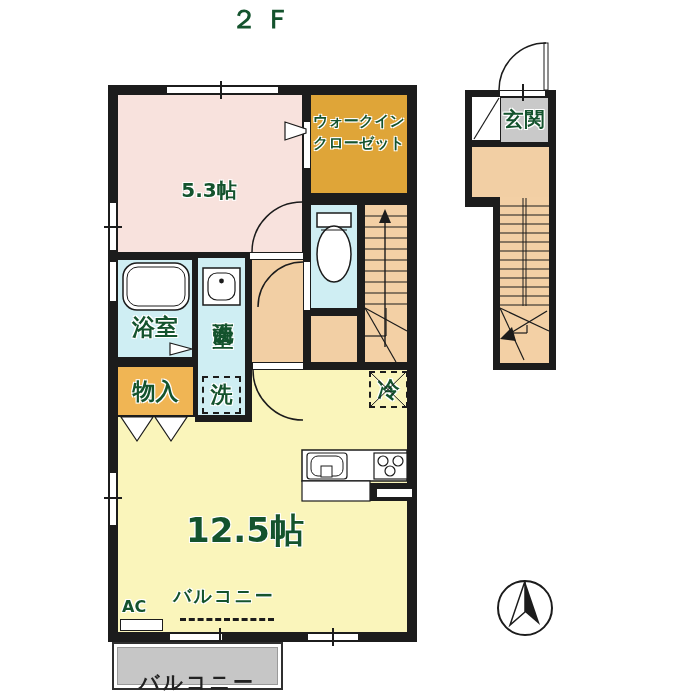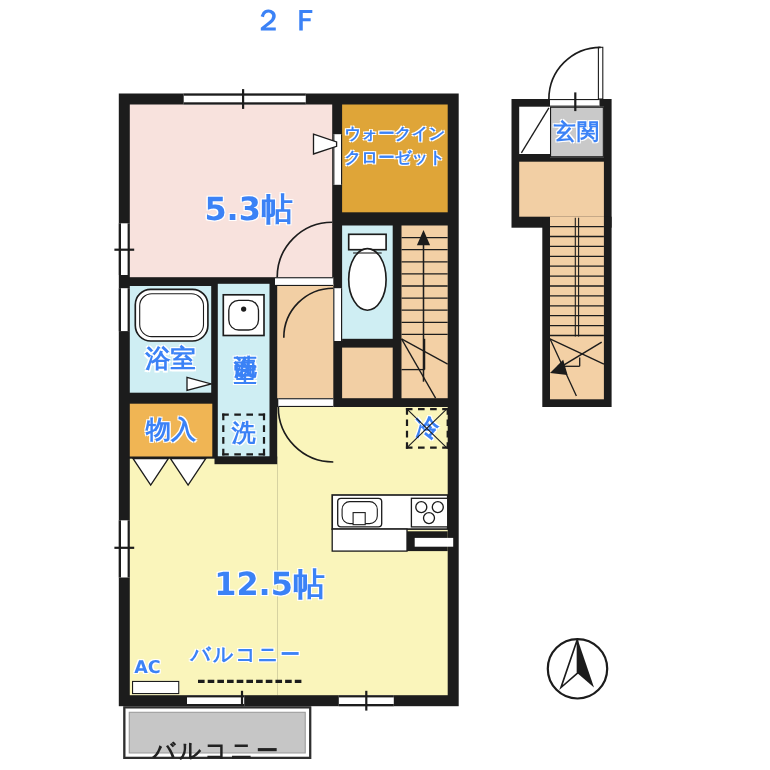--- a/index.html
+++ b/index.html
@@ -3,21 +3,21 @@
 <meta charset="utf-8">
 <style>
   html,body{margin:0;padding:0;background:#ffffff;}
   #canvas{
     position:relative;width:700px;height:700px;background:#ffffff;overflow:hidden;
     font-family:"DejaVu Sans","Liberation Sans",sans-serif;
   }
   .wall{position:absolute;background:#1c1c1c;}
   .room{position:absolute;}
   .label{
-    position:absolute;font-weight:bold;color:#3b82f6;white-space:nowrap;
+    position:absolute;font-weight:bold;color:#14532d;white-space:nowrap;
     text-shadow:-1px -1px 0 #fff,1px -1px 0 #fff,-1px 1px 0 #fff,1px 1px 0 #fff;
     line-height:1.05;
   }
   .center{display:flex;align-items:center;justify-content:center;text-align:center;}
   .win-h{position:absolute;background:#fff;border-top:2px solid #1c1c1c;border-bottom:2px solid #1c1c1c;box-sizing:border-box;}
   .win-v{position:absolute;background:#fff;border-left:2px solid #1c1c1c;border-right:2px solid #1c1c1c;box-sizing:border-box;}
   .gap-h{position:absolute;background:#fff;border-top:1px solid #1c1c1c;border-bottom:1px solid #1c1c1c;box-sizing:border-box;}
   .gap-v{position:absolute;background:#fff;border-left:1px solid #1c1c1c;border-right:1px solid #1c1c1c;box-sizing:border-box;}
   .tick{position:absolute;background:#1c1c1c;}
   .dashedbox{position:absolute;border:2px dashed #1c1c1c;box-sizing:border-box;}
@@ -207,31 +207,31 @@
       <polygon points="512,327 500,339 516,341" fill="#1c1c1c"></polygon>
     </g>
 
     <g>
       <circle cx="525" cy="608" r="27" fill="#ffffff" stroke="#1c1c1c" stroke-width="2"></circle>
       <polygon points="525,581 540,625 525,612" fill="#1c1c1c"></polygon>
       <polygon points="525,581 510,625 525,612" fill="#ffffff" stroke="#1c1c1c" stroke-width="1.5"></polygon>
     </g>
   </svg>
 
-  <div class="label center" style="left:134px;top:172px;width:184px;height:36px;font-size:29px;">5.3帖</div>
+  <div class="label center" style="left:117px;top:172px;width:184px;height:36px;font-size:20px;">5.3帖</div>
 
   <div class="label center" style="left:309px;top:112px;width:100px;height:20px;font-size:15px;">ウォークイン</div>
   <div class="label center" style="left:309px;top:134px;width:100px;height:20px;font-size:15px;">クローゼット</div>
 
   <div class="label center" style="left:118px;top:314px;width:74px;height:26px;font-size:23px;">浴室</div>
 
   <div class="label" style="left:208px;top:306px;width:26px;height:76px;font-size:21px;writing-mode:vertical-rl;text-orientation:upright;letter-spacing:2px;">洗面室</div>
 
   <div class="label center" style="left:118px;top:378px;width:75px;height:26px;font-size:23px;">物入</div>
 
-  <div class="label center" style="left:165px;top:514px;width:160px;height:34px;font-size:29px;">12.5帖</div>
+  <div class="label center" style="left:165px;top:514px;width:160px;height:34px;font-size:34px;">12.5帖</div>
 
   <div class="label center" style="left:169px;top:586px;width:110px;height:20px;font-size:18px;letter-spacing:2px;">バルコニー</div>
   <div class="label" style="left:122px;top:599px;width:44px;height:18px;font-size:16px;">AC</div>
 
   <div class="label center" style="left:500px;top:106px;width:49px;height:26px;font-size:20px;letter-spacing:1px;">玄関</div>
 
 </div>
 
 </body></html>

